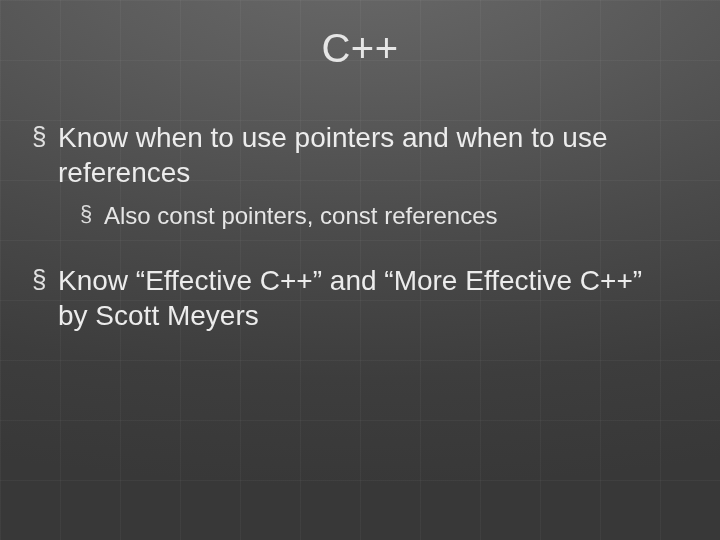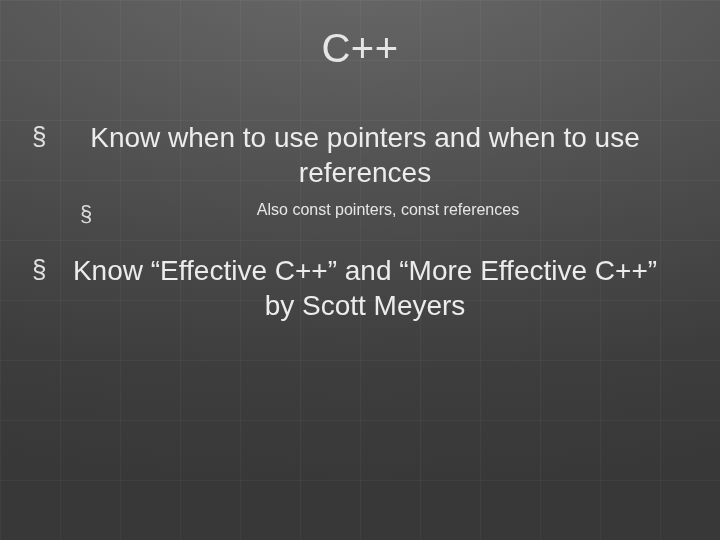--- a/index.html
+++ b/index.html
@@ -43,21 +43,20 @@
     font-size: 40px;
     font-weight: 400;
     color: #e6e6e6;
     letter-spacing: 0.5px;
   }
   .content {
     position: absolute;
     top: 120px;
     left: 32px;
     right: 48px;
-    text-align: center;
   }
   ul.top {
     list-style: none;
     margin: 0;
     padding: 0;
   }
   ul.top > li {
     position: relative;
     padding-left: 26px;
     font-size: 28px;
@@ -74,21 +73,21 @@
     color: #e0e0e0;
   }
   ul.sub {
     list-style: none;
     margin: 10px 0 0 0;
     padding: 0 0 0 22px;
   }
   ul.sub > li {
     position: relative;
     padding-left: 24px;
-    font-size: 16px;
+    font-size: 24px;
     line-height: 1.3;
     color: #e6e6e6;
   }
   ul.sub > li::before {
     content: "§";
     position: absolute;
     left: 0;
     top: 0;
     font-size: 22px;
     color: #dcdcdc;

